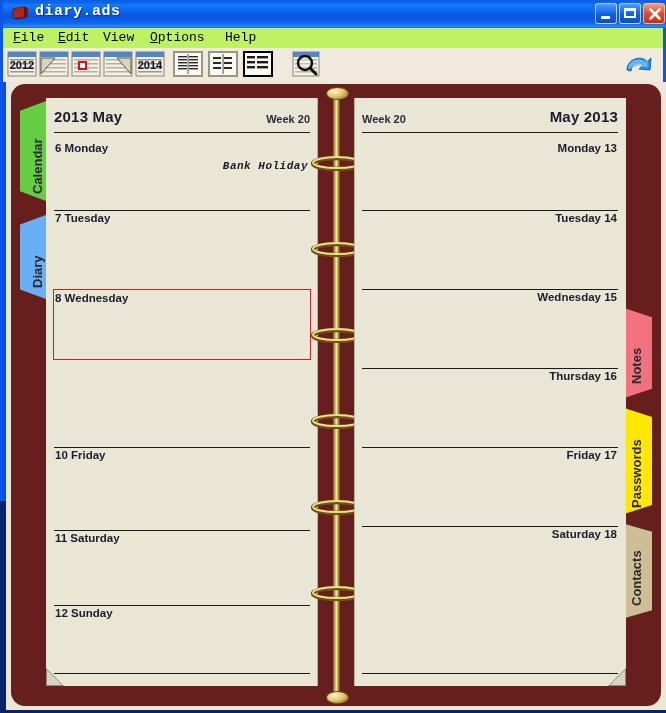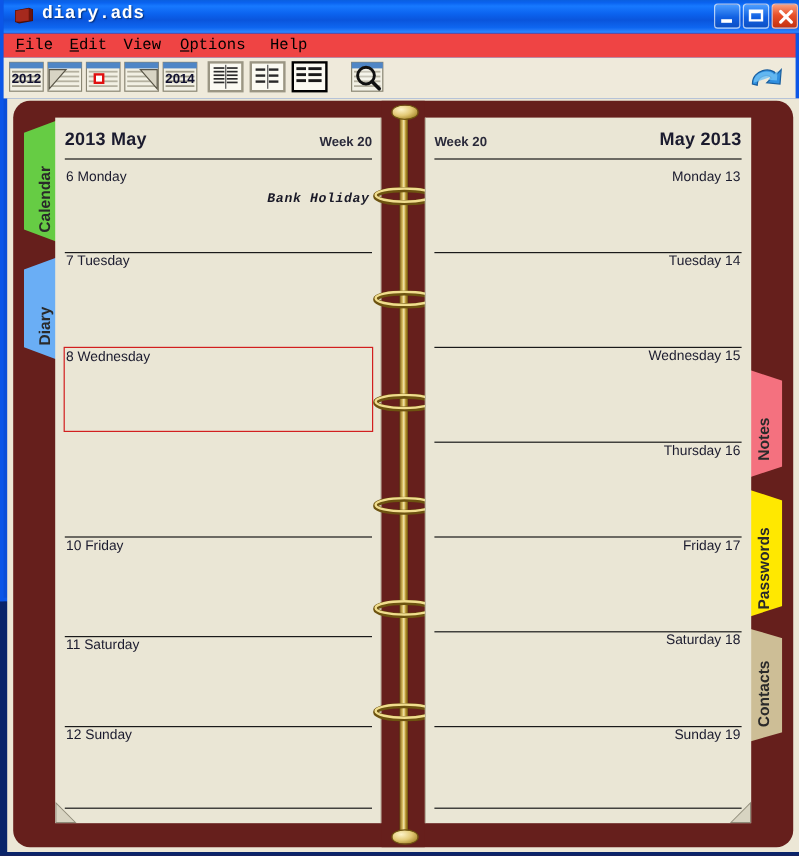--- a/index.html
+++ b/index.html
@@ -29,21 +29,21 @@
   .wbtn.close{background:linear-gradient(to bottom,#f99d7c,#e8502a 45%,#c4300f);
               border-color:#ffb9a0;}
   .wbtn i{position:absolute;display:block;background:#fff;}
   .wbtn.min i{left:5px;bottom:4px;width:9px;height:3px;}
   .wbtn.max i{left:4px;top:4px;width:12px;height:10px;background:none;
               border:2px solid #fff;border-top-width:3px;box-sizing:border-box;}
   .wbtn.close svg{position:absolute;left:3px;top:2px;}
 
   
   .menubar{position:absolute;left:0;top:28px;width:660px;height:20px;
-           background:#ef4444;}
+           background:#bef264;}
   .menu-item{position:absolute;top:2px;font-size:13px;color:#000;
              font-family:"Liberation Mono","DejaVu Sans Mono",monospace;
              white-space:nowrap;}
   .menu-item u{text-decoration:underline;}
 
   
   .toolbar{position:absolute;left:0;top:48px;width:660px;height:34px;
            background:#efeadb;}
   .tb-ico{position:absolute;top:2px;width:30px;height:28px;overflow:hidden;}
   .tb-view{position:absolute;top:3px;width:30px;height:26px;
@@ -71,21 +71,21 @@
   .phead{position:absolute;top:12px;left:8px;right:8px;height:22px;
          border-bottom:1px solid #1a1a1a;}
   .phead .big{position:absolute;top:-2px;font-size:15px;font-weight:bold;
               color:#1b1b2e;letter-spacing:.2px;}
   .phead .wk{position:absolute;top:3px;font-size:11px;font-weight:bold;color:#2a2a3a;}
   .phead .big.l{left:0;text-align:right;} .phead .big.r{right:0;}
   .phead .wk.l{left:0;}  .phead .wk.r{right:0;}
 
   
   .day{position:absolute;left:8px;width:256px;box-sizing:border-box;}
-  .day .lbl{position:absolute;top:2px;font-size:11.5px;font-weight:normal;
+  .day .lbl{position:absolute;top:2px;font-size:11.5px;font-weight:bold;
             color:#1b1b2e;white-space:nowrap;}
   .day .lbl.l{left:1px;}
   .day .lbl.r{right:1px;}
   .day .note{position:absolute;top:2px;right:2px;font-size:11px;
              font-style:italic;font-weight:bold;color:#1a1a28;
              font-family:"Liberation Mono","DejaVu Sans Mono",monospace;
              letter-spacing:.5px;white-space:nowrap;}
   .day .rule{position:absolute;left:0;right:0;top:0;border-top:1px solid #1a1a1a;}
   .day.sel{border:1px solid #d21f1f;left:7px;width:258px;}
 
@@ -446,24 +446,20 @@
       <div class="day" style="top:349px;height:68px">
         <div class="rule"></div>
         <span class="lbl r">Friday 17</span>
       </div>
 
       <div class="day" style="top:428px;height:68px">
         <div class="rule"></div>
         <span class="lbl r">Saturday 18</span>
       </div>
 
-      <div class="day" style="top:507px;height:68px">
-        <div class="rule"></div>
-        <span class="lbl r">Sunday 19</span>
-      </div>
 
       <div class="day" style="top:575px;height:1px">
         <div class="rule"></div>
       </div>
 
       <div class="corner br">
         <svg width="22" height="22" viewBox="0 0 22 22">
           <path d="M22 22 L22 4 L4 22 Z" fill="#8e8a78"></path>
           <path d="M21 21 L21 6 L6 21 Z" fill="#d8d4c2"></path>
         </svg>

